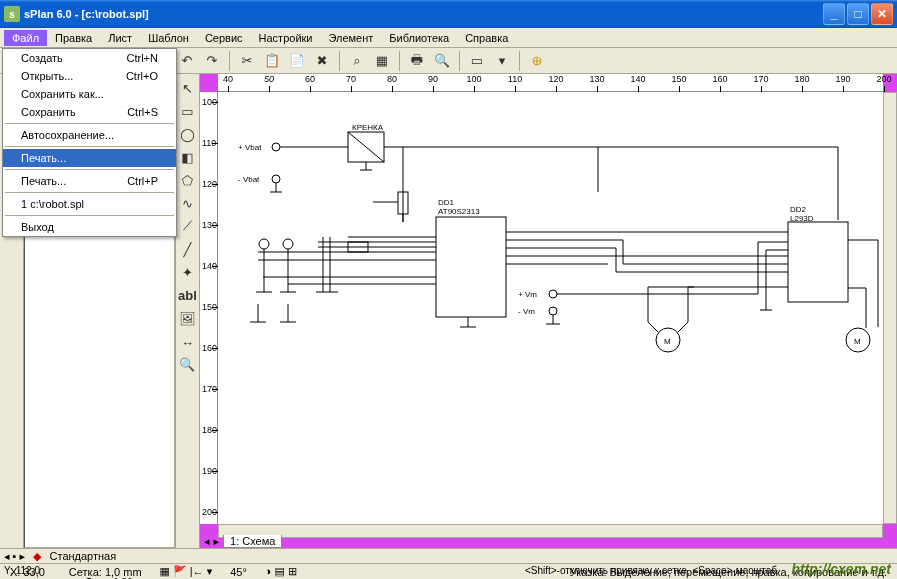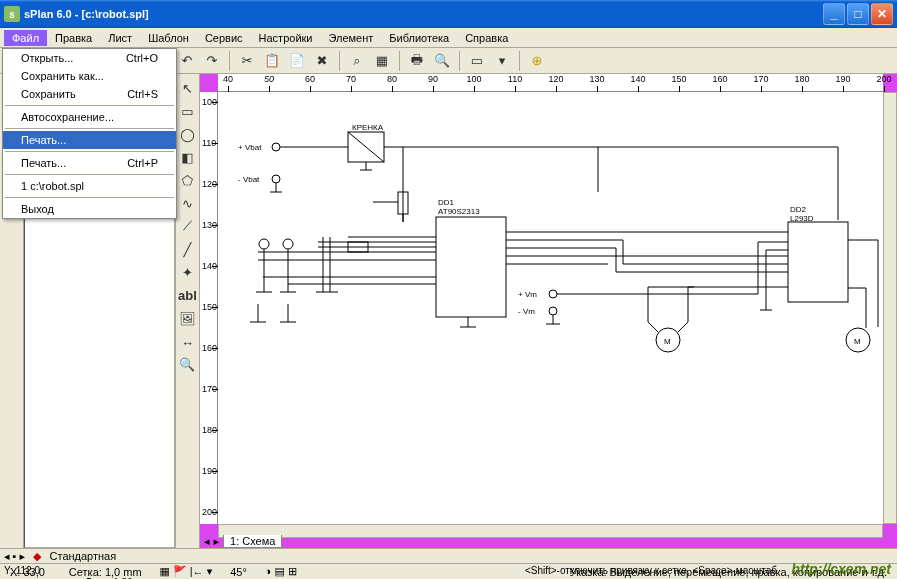--- a/index.html
+++ b/index.html
@@ -311,20 +311,24 @@
         <span>◂</span>
           <span>▸</span>
         <span class="tab">1: Схема</span>
       </div>
     </div>
   </div>
 </div>
 
 <div class="filemenu" id="filemenu">
     <div class="mitem">
+      <span>Создать</span>
+      <span>Ctrl+N</span>
+    </div>
+    <div class="mitem">
       <span>Открыть...</span>
       <span>Ctrl+O</span>
     </div>
     <div class="mitem">
       <span>Сохранить как...</span>
       <span></span>
     </div>
     <div class="mitem">
       <span>Сохранить</span>
       <span>Ctrl+S</span>

